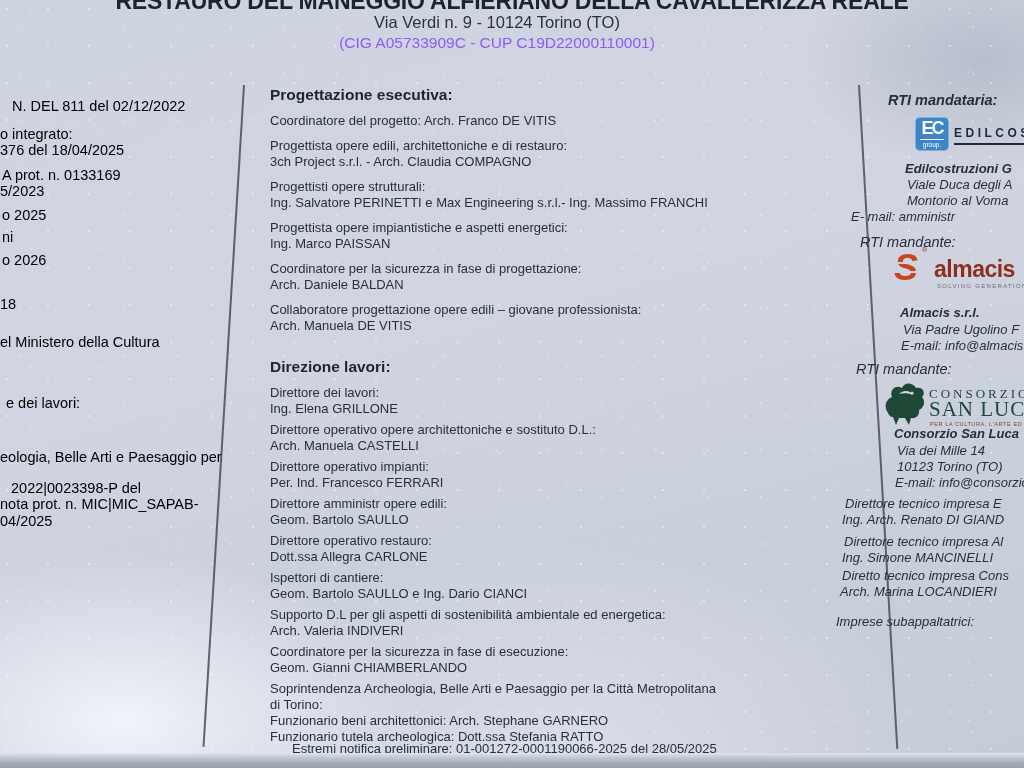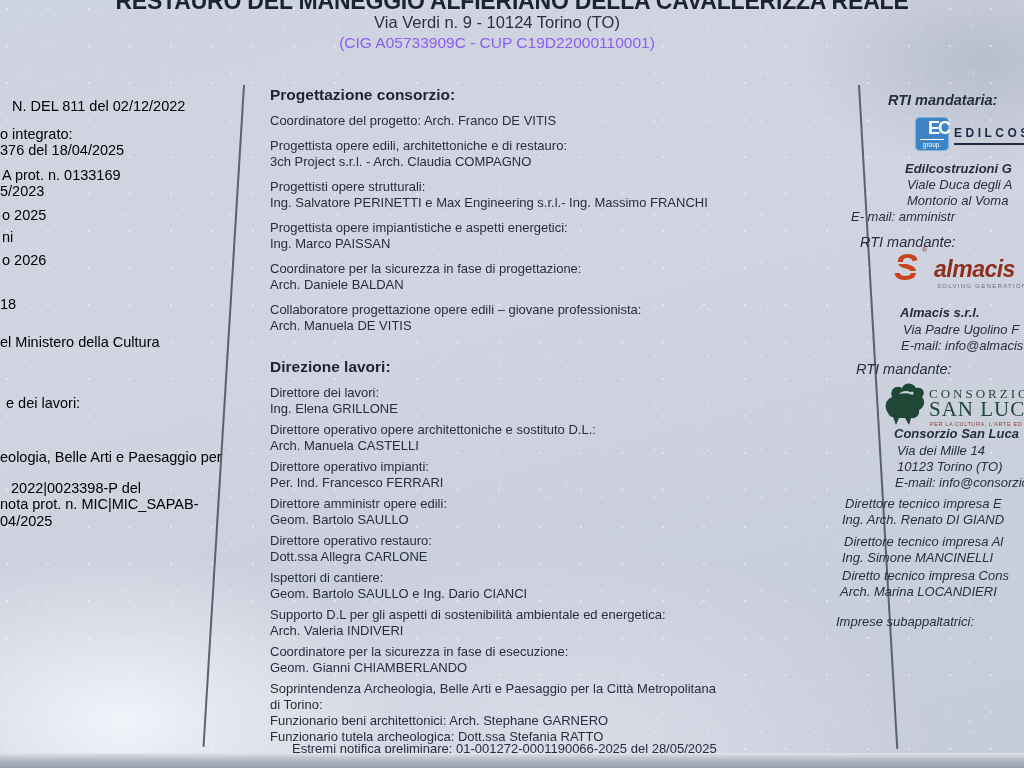--- a/index.html
+++ b/index.html
@@ -48,32 +48,32 @@
   .entry .line{font-size:13px;line-height:16px;}
   .footer-note{position:absolute;left:292px;top:741px;font-size:13px;white-space:nowrap;}
   
   .rt{position:absolute;font-size:13px;font-style:italic;white-space:nowrap;color:#272e3d;}
   .rt-label{font-size:14.5px;text-align:right;}
   .b{font-weight:bold;}
   .ec-box{
     position:absolute;left:915px;top:117px;width:34px;height:34px;border-radius:5px;
     background:#3c86c7;color:#fff;text-align:center;box-shadow:0 0 0 1px rgba(255,255,255,0.35) inset;
   }
-  .ec-box .ec{font-weight:bold;font-size:18px;letter-spacing:-2px;line-height:22px;display:block;text-align:right;}
+  .ec-box .ec{font-weight:bold;font-size:18px;letter-spacing:-2px;line-height:22px;display:block;}
   .ec-box .grp{font-size:6.5px;line-height:7px;display:block;border-top:1px solid #fff;margin:0 5px;padding-top:1px;}
   .edilcost-word{
     position:absolute;left:954px;top:126px;font-size:12px;font-weight:bold;
     letter-spacing:3.5px;color:#1d2942;white-space:nowrap;
   }
   .edilcost-rule{position:absolute;left:954px;top:143px;width:80px;height:1.5px;background:#1d2942;}
   .almacis-s{position:absolute;left:894px;top:250px;width:36px;height:38px;}
   .almacis-s .glyph{font-size:36px;line-height:36px;font-weight:bold;font-style:italic;color:#c8441f;display:block;}
   .almacis-s .stripe{position:absolute;left:0;width:34px;height:2.4px;background:#cfd4e0;}
   .s1{top:12px;} .s2{top:21px;}
-  .almacis-word{position:absolute;left:934px;top:256px;font-size:23px;font-weight:bold;font-style:italic;color:#8c2f1d;letter-spacing:-0.5px;white-space:nowrap;}
+  .almacis-word{position:absolute;left:934px;top:256px;font-size:23px;font-weight:bold;color:#8c2f1d;letter-spacing:-0.5px;white-space:nowrap;}
   .almacis-reg{position:absolute;left:922px;top:246px;font-size:7px;color:#8c2f1d;}
   .almacis-tag{position:absolute;left:937px;top:283px;font-size:6px;letter-spacing:1.3px;color:#6b6f78;white-space:nowrap;}
   .sl-svg{position:absolute;left:879px;top:380px;}
   .sl-consorzio{position:absolute;left:929px;top:386px;font-family:"Liberation Serif",serif;font-size:13px;letter-spacing:3px;color:#1e4736;white-space:nowrap;}
   .sl-sanluca{position:absolute;left:929px;top:397px;font-family:"Liberation Serif",serif;font-size:21px;letter-spacing:1px;color:#1e4736;white-space:nowrap;}
   .sl-tag{position:absolute;left:930px;top:421px;font-size:5.5px;letter-spacing:0.6px;color:#8a4034;white-space:nowrap;}
 </style>
 </head>
 <body>
 
@@ -96,21 +96,21 @@
 <div class="lt" style="top:252px;left:2px">o 2026</div>
 <div class="lt" style="top:296px;left:0">18</div>
 <div class="lt" style="top:334px;left:0">el Ministero della Cultura</div>
 <div class="lt" style="top:395px;left:6px">e dei lavori:</div>
 <div class="lt" style="top:449px;left:0">eologia, Belle Arti e Paesaggio per</div>
 <div class="lt" style="top:480px;left:11px">2022|0023398-P del</div>
 <div class="lt" style="top:496px;left:0">nota prot. n. MIC|MIC_SAPAB-</div>
 <div class="lt" style="top:513px;left:0">04/2025</div>
 
 <div class="mid">
-  <div class="sec-title">Progettazione consorzio:</div>
+  <div class="sec-title">Progettazione esecutiva:</div>
   <div class="entries-1">
       <div class="entry">
         <div class="line">Coordinatore del progetto: Arch. Franco DE VITIS</div>
       </div>
       <div class="entry">
         <div class="line">Progettista opere edili, architettoniche e di restauro:</div>
         <div class="line">3ch Project s.r.l. - Arch. Claudia COMPAGNO</div>
       </div>
       <div class="entry">
         <div class="line">Progettisti opere strutturali:</div>

